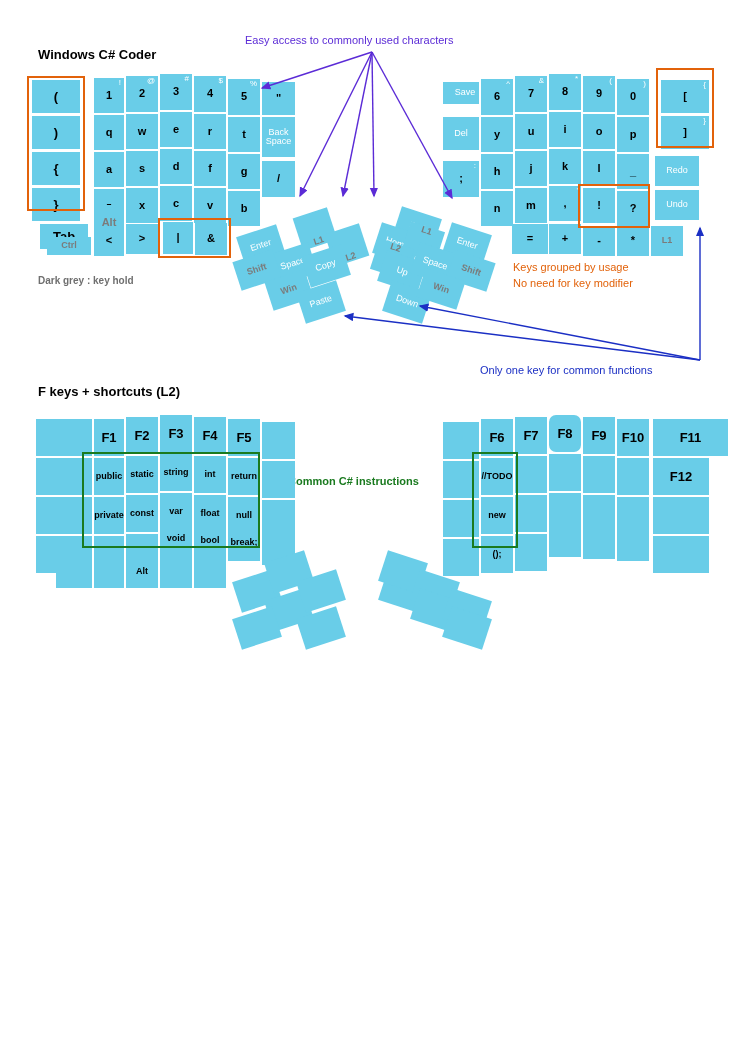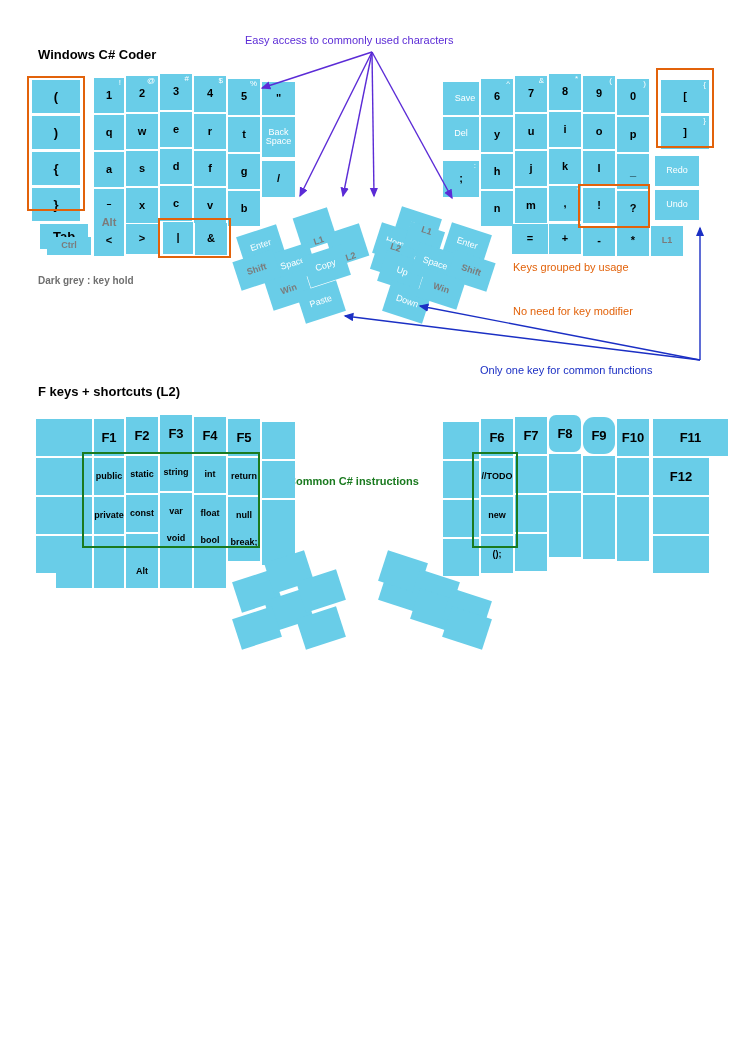--- a/index.html
+++ b/index.html
@@ -92,21 +92,21 @@
 </head>
 <body>
 
 <div class="canvas">
 
   <div class="title" style="left:38px; top:47px;">Windows C# Coder</div>
   <div class="title" style="left:38px; top:384px;">F keys + shortcuts (L2)</div>
 
   <div class="note purple" style="left:245px; top:34px;">Easy access to commonly used characters</div>
   <div class="note orange" style="left:513px; top:261px;">Keys grouped by usage</div>
-  <div class="note orange" style="left:513px; top:277px;margin-top:28px;">No need for key modifier</div>
+  <div class="note orange" style="left:513px; top:277px;">No need for key modifier</div>
   <div class="note blue" style="left:480px; top:364px;">Only one key for common functions</div>
   <div class="note grey" style="left:38px; top:275px;">Dark grey : key hold</div>
   <div class="note green" style="left:288px; top:475px;">Common C# instructions</div>
 
   <div class="key big blk" style="left:32px; top:80px; width:48px; height:33px;">(</div>
   <div class="key blk" style="left:94px; top:78px; width:30px; height:35px;">
       <span class="sup">!</span>
       <span>1</span>
     </div>
   <div class="key blk" style="left:126px; top:76px; width:32px; height:36px;">
@@ -160,21 +160,21 @@
 
   <div class="key sm dark" style="left:297px; top:212px; width:36px; height:34px; transform:rotate(-18deg); align-items:flex-end;">L1</div>
   <div class="key sm wht" style="left:240px; top:230px; width:42px; height:32px; transform:rotate(-18deg);">Enter</div>
   <div class="key sm wht" style="left:272px; top:248px; width:42px; height:32px; transform:rotate(-18deg);">Space</div>
   <div class="key sm dark" style="left:236px; top:255px; width:42px; height:30px; transform:rotate(-18deg);">Shift</div>
   <div class="key sm dark" style="left:268px; top:275px; width:42px; height:30px; transform:rotate(-18deg);">Win</div>
   <div class="key sm dark" style="left:329px; top:228px; width:36px; height:34px; transform:rotate(-18deg); align-items:flex-end;">L2</div>
   <div class="key sm wht" style="left:305px; top:250px; width:42px; height:32px; transform:rotate(-18deg);">Copy</div>
   <div class="key sm wht" style="left:300px; top:286px; width:42px; height:32px; transform:rotate(-18deg);">Paste</div>
 
-  <div class="key sm wht" style="left:443px; top:82px; width:36px; height:33px;padding-left:8px;">Save</div>
+  <div class="key sm wht" style="left:443px; top:82px; width:36px; height:22px;padding-left:8px;">Save</div>
   <div class="key blk" style="left:481px; top:79px; width:32px; height:36px;">
       <span class="sup">^</span>
       <span>6</span>
     </div>
   <div class="key blk" style="left:515px; top:76px; width:32px; height:36px;">
       <span class="sup">&amp;</span>
       <span>7</span>
     </div>
   <div class="key blk" style="left:549px; top:74px; width:32px; height:36px;">
       <span class="sup">*</span>
@@ -296,21 +296,21 @@
   <div class="key" style="left:382px; top:556px; width:42px; height:32px; transform:rotate(18deg);"></div>
   <div class="key" style="left:414px; top:575px; width:42px; height:32px; transform:rotate(18deg);"></div>
   <div class="key" style="left:414px; top:594px; width:42px; height:32px; transform:rotate(18deg);"></div>
   <div class="key" style="left:446px; top:594px; width:42px; height:32px; transform:rotate(18deg);"></div>
   <div class="key" style="left:446px; top:612px; width:42px; height:32px; transform:rotate(18deg);"></div>
 
   <div class="key" style="left:443px; top:422px; width:36px; height:37px;"></div>
   <div class="key blk big" style="left:481px; top:419px; width:32px; height:37px;">F6</div>
   <div class="key blk big" style="left:515px; top:417px; width:32px; height:37px;">F7</div>
   <div class="key blk big" style="left:549px; top:415px; width:32px; height:37px;border-radius:7px;">F8</div>
-  <div class="key blk big" style="left:583px; top:417px; width:32px; height:37px;border-radius:11px;">F9</div>
+  <div class="key blk big" style="left:583px; top:417px; width:32px; height:37px;">F9</div>
   <div class="key blk big" style="left:617px; top:419px; width:32px; height:37px;">F10</div>
   <div class="key blk big" style="left:653px; top:419px; width:75px; height:37px;">F11</div>
 
   <div class="key" style="left:443px; top:461px; width:36px; height:37px;"></div>
   <div class="key sm blk" style="left:481px; top:458px; width:32px; height:37px;">//TODO</div>
   <div class="key" style="left:515px; top:456px; width:32px; height:37px;"></div>
   <div class="key" style="left:549px; top:454px; width:32px; height:37px;"></div>
   <div class="key" style="left:583px; top:456px; width:32px; height:37px;"></div>
   <div class="key" style="left:617px; top:458px; width:32px; height:37px;"></div>
   <div class="key blk big" style="left:653px; top:458px; width:56px; height:37px;">F12</div>

